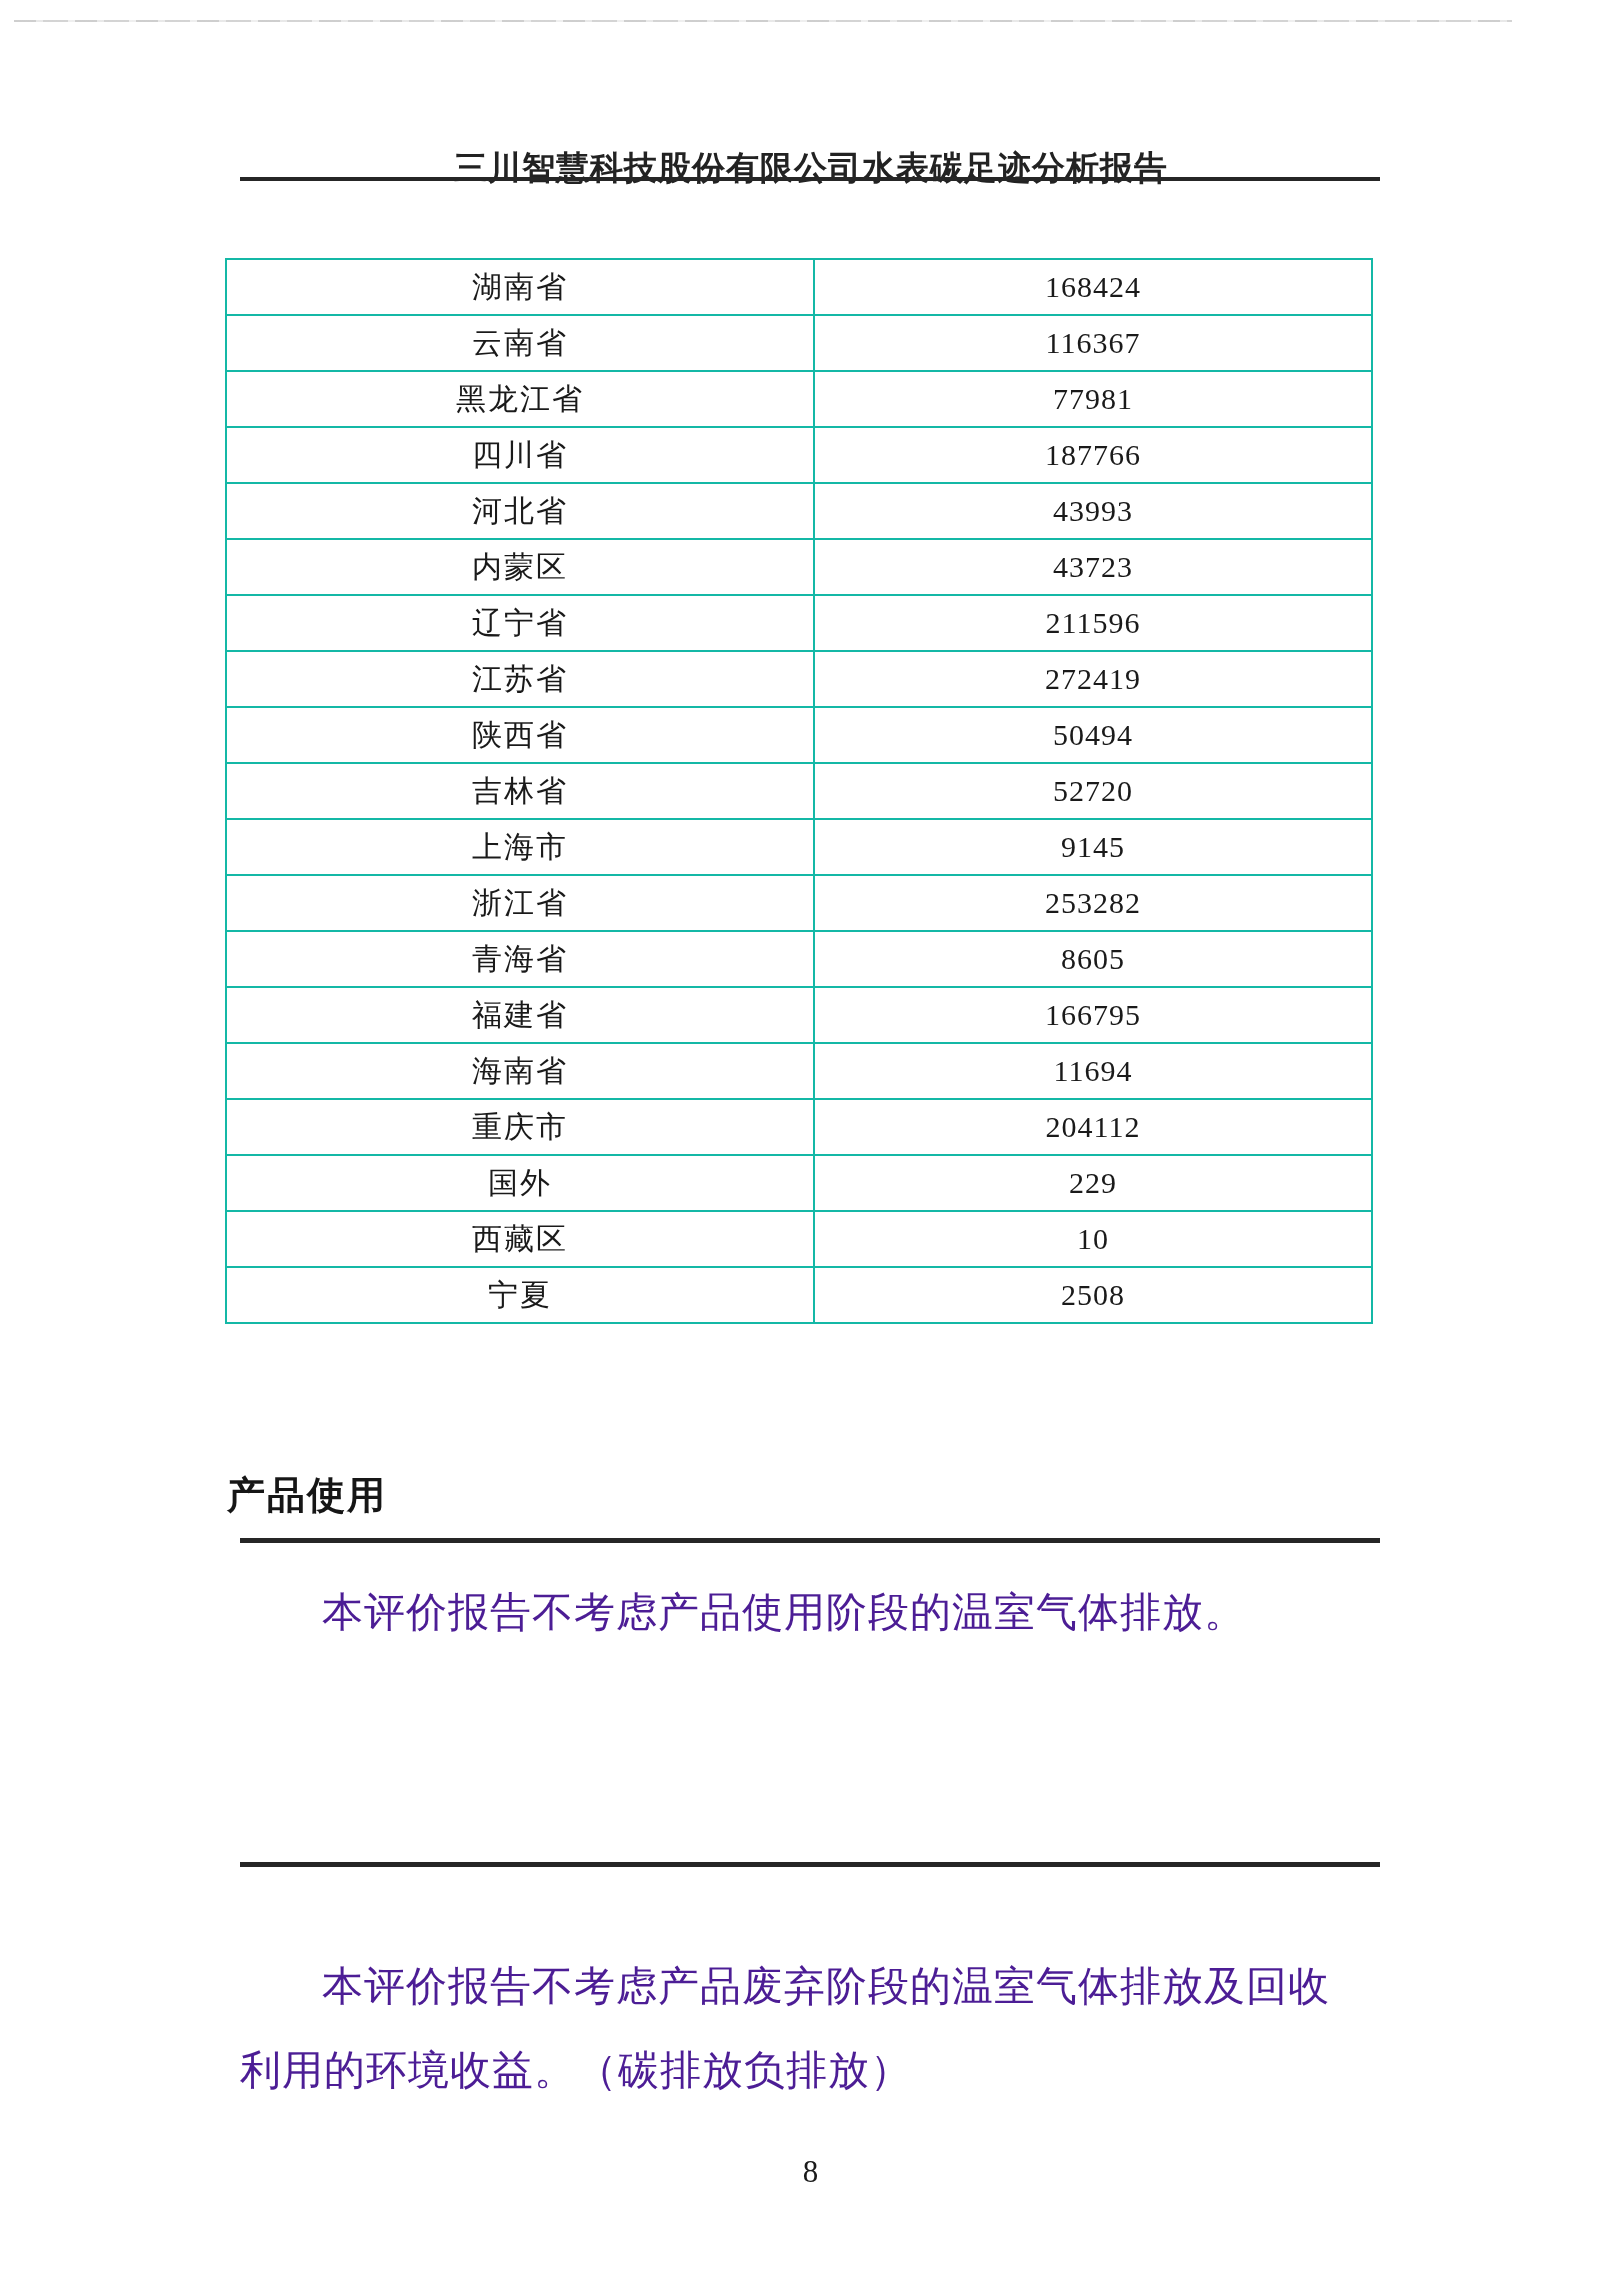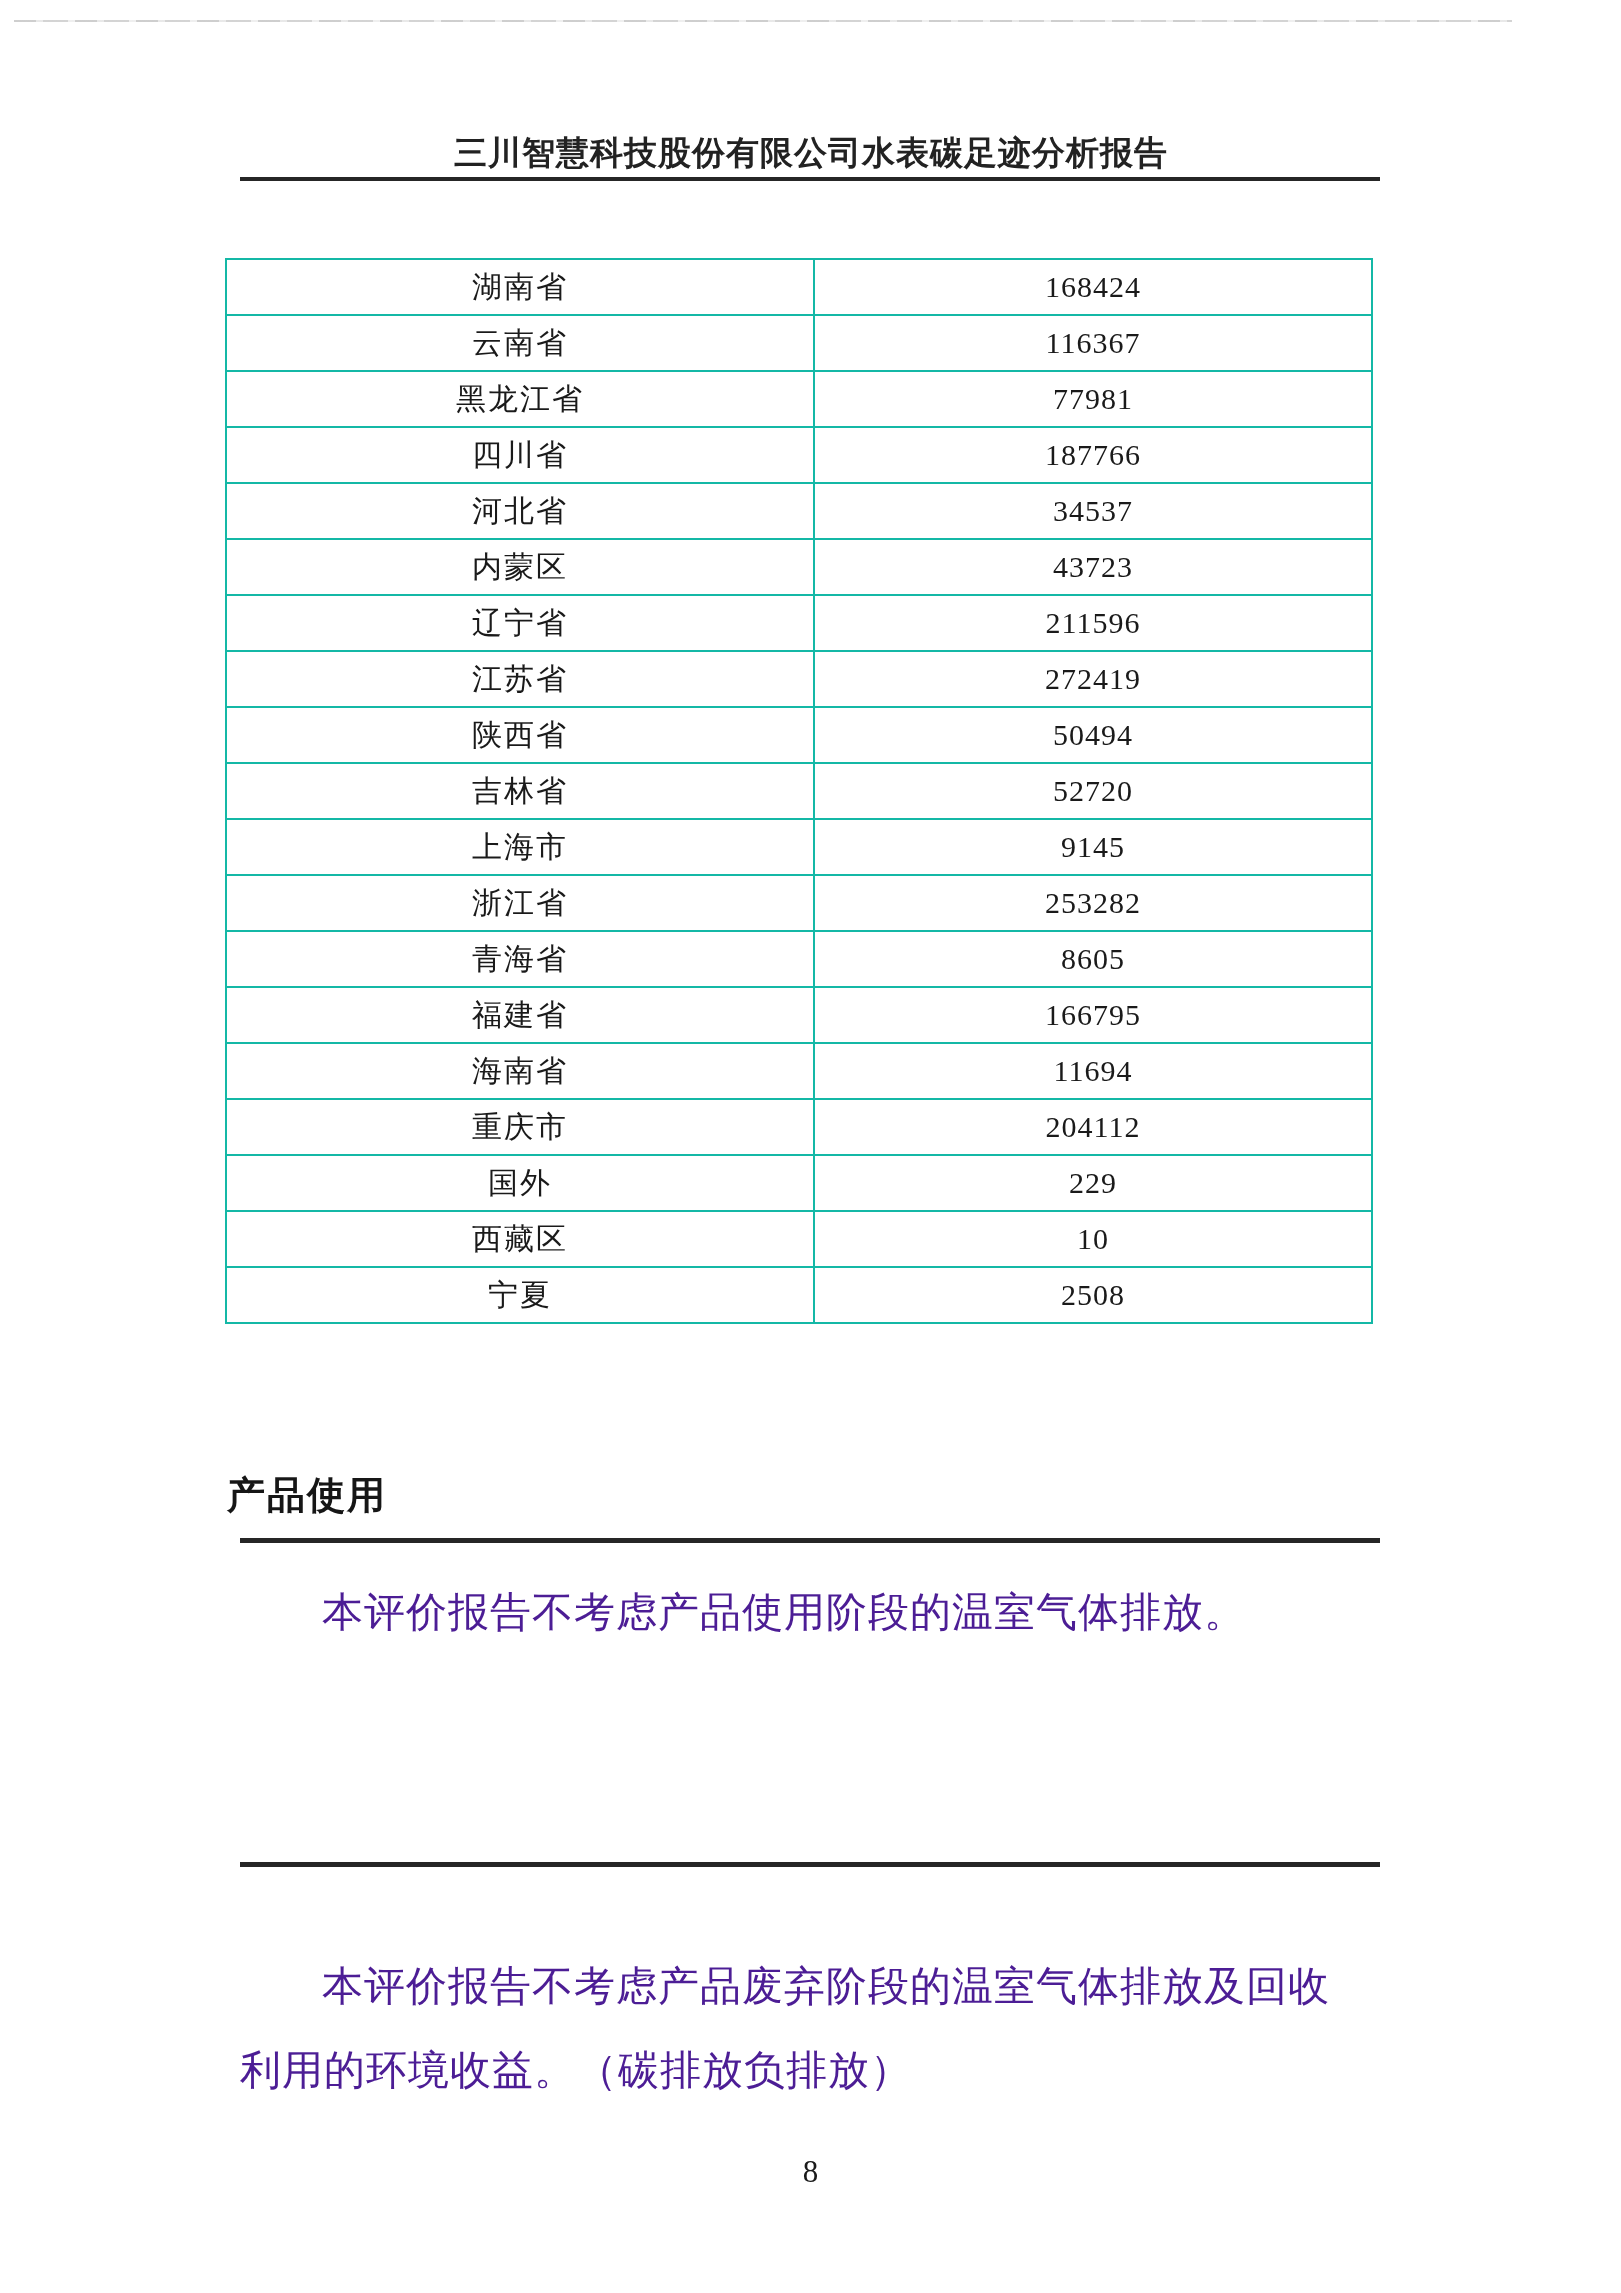--- a/index.html
+++ b/index.html
@@ -17,21 +17,21 @@
   .scan-artifact-line {
     position: absolute;
     top: 19.6px; left: 13.7px; width: 1498px; height: 2px;
     background: repeating-linear-gradient(90deg,
       #c9c9c9 0px, #c9c9c9 21.6px, #e6e6e6 21.6px, #e6e6e6 29px,
       #cfcfcf 29px, #cfcfcf 54px, #ededed 54px, #ededed 61px);
     opacity: .9;
   }
   .header-title {
     position: absolute;
-    top: 131px; left: 240px; width: 1142px;
+    top: 146px; left: 240px; width: 1142px;
     text-align: center;
     font-size: 33px;
     font-weight: 700;
     letter-spacing: 1px;
     color: #222;
   }
   .rule {
     position: absolute;
     left: 240px; width: 1140px;
     background: #262626;
@@ -109,21 +109,21 @@
       <tr>
         <td class="region-cell">黑龙江省</td>
         <td class="value-cell">77981</td>
       </tr>
       <tr>
         <td class="region-cell">四川省</td>
         <td class="value-cell">187766</td>
       </tr>
       <tr>
         <td class="region-cell">河北省</td>
-        <td class="value-cell">34537</td>
+        <td class="value-cell">43993</td>
       </tr>
       <tr>
         <td class="region-cell">内蒙区</td>
         <td class="value-cell">43723</td>
       </tr>
       <tr>
         <td class="region-cell">辽宁省</td>
         <td class="value-cell">211596</td>
       </tr>
       <tr>

